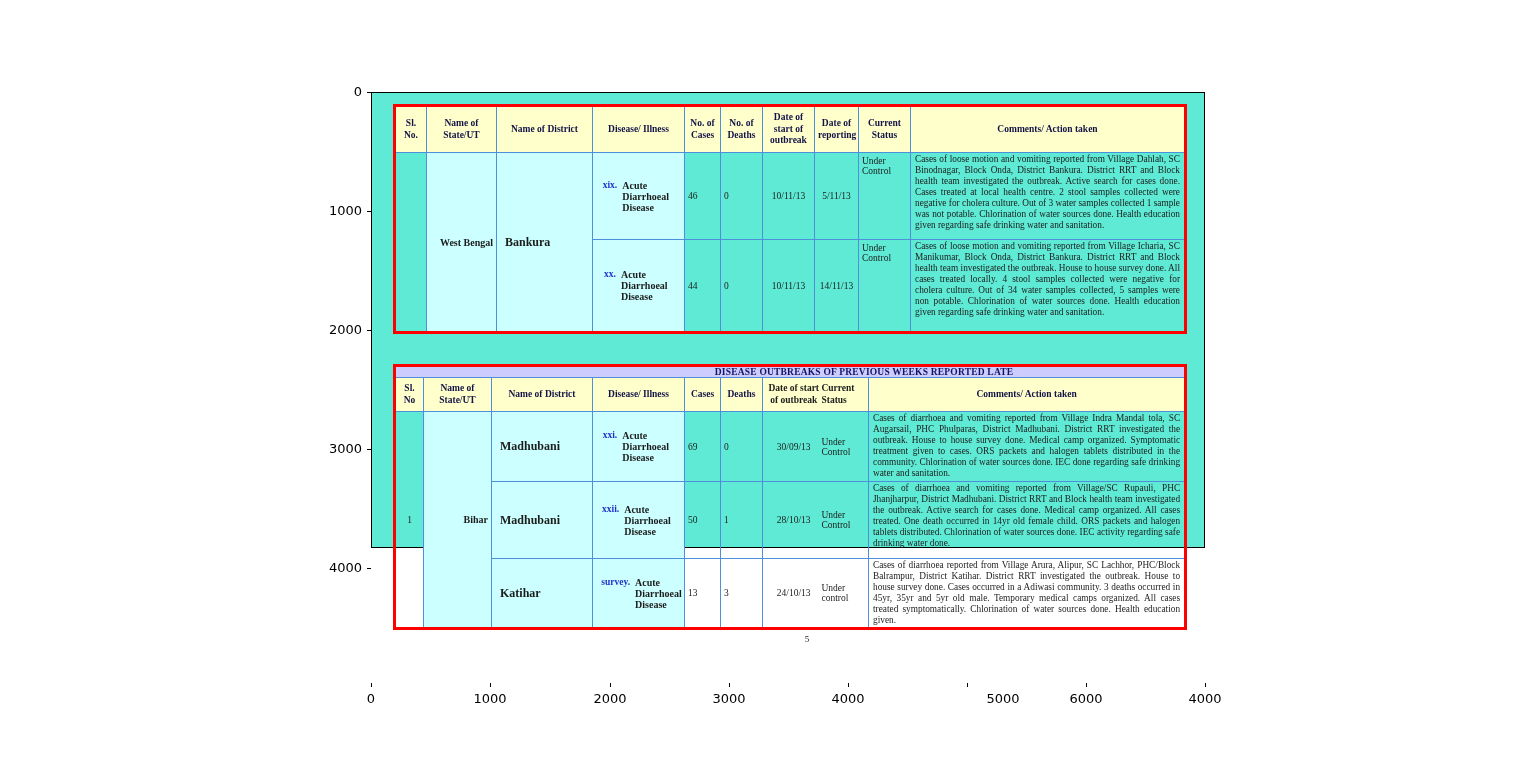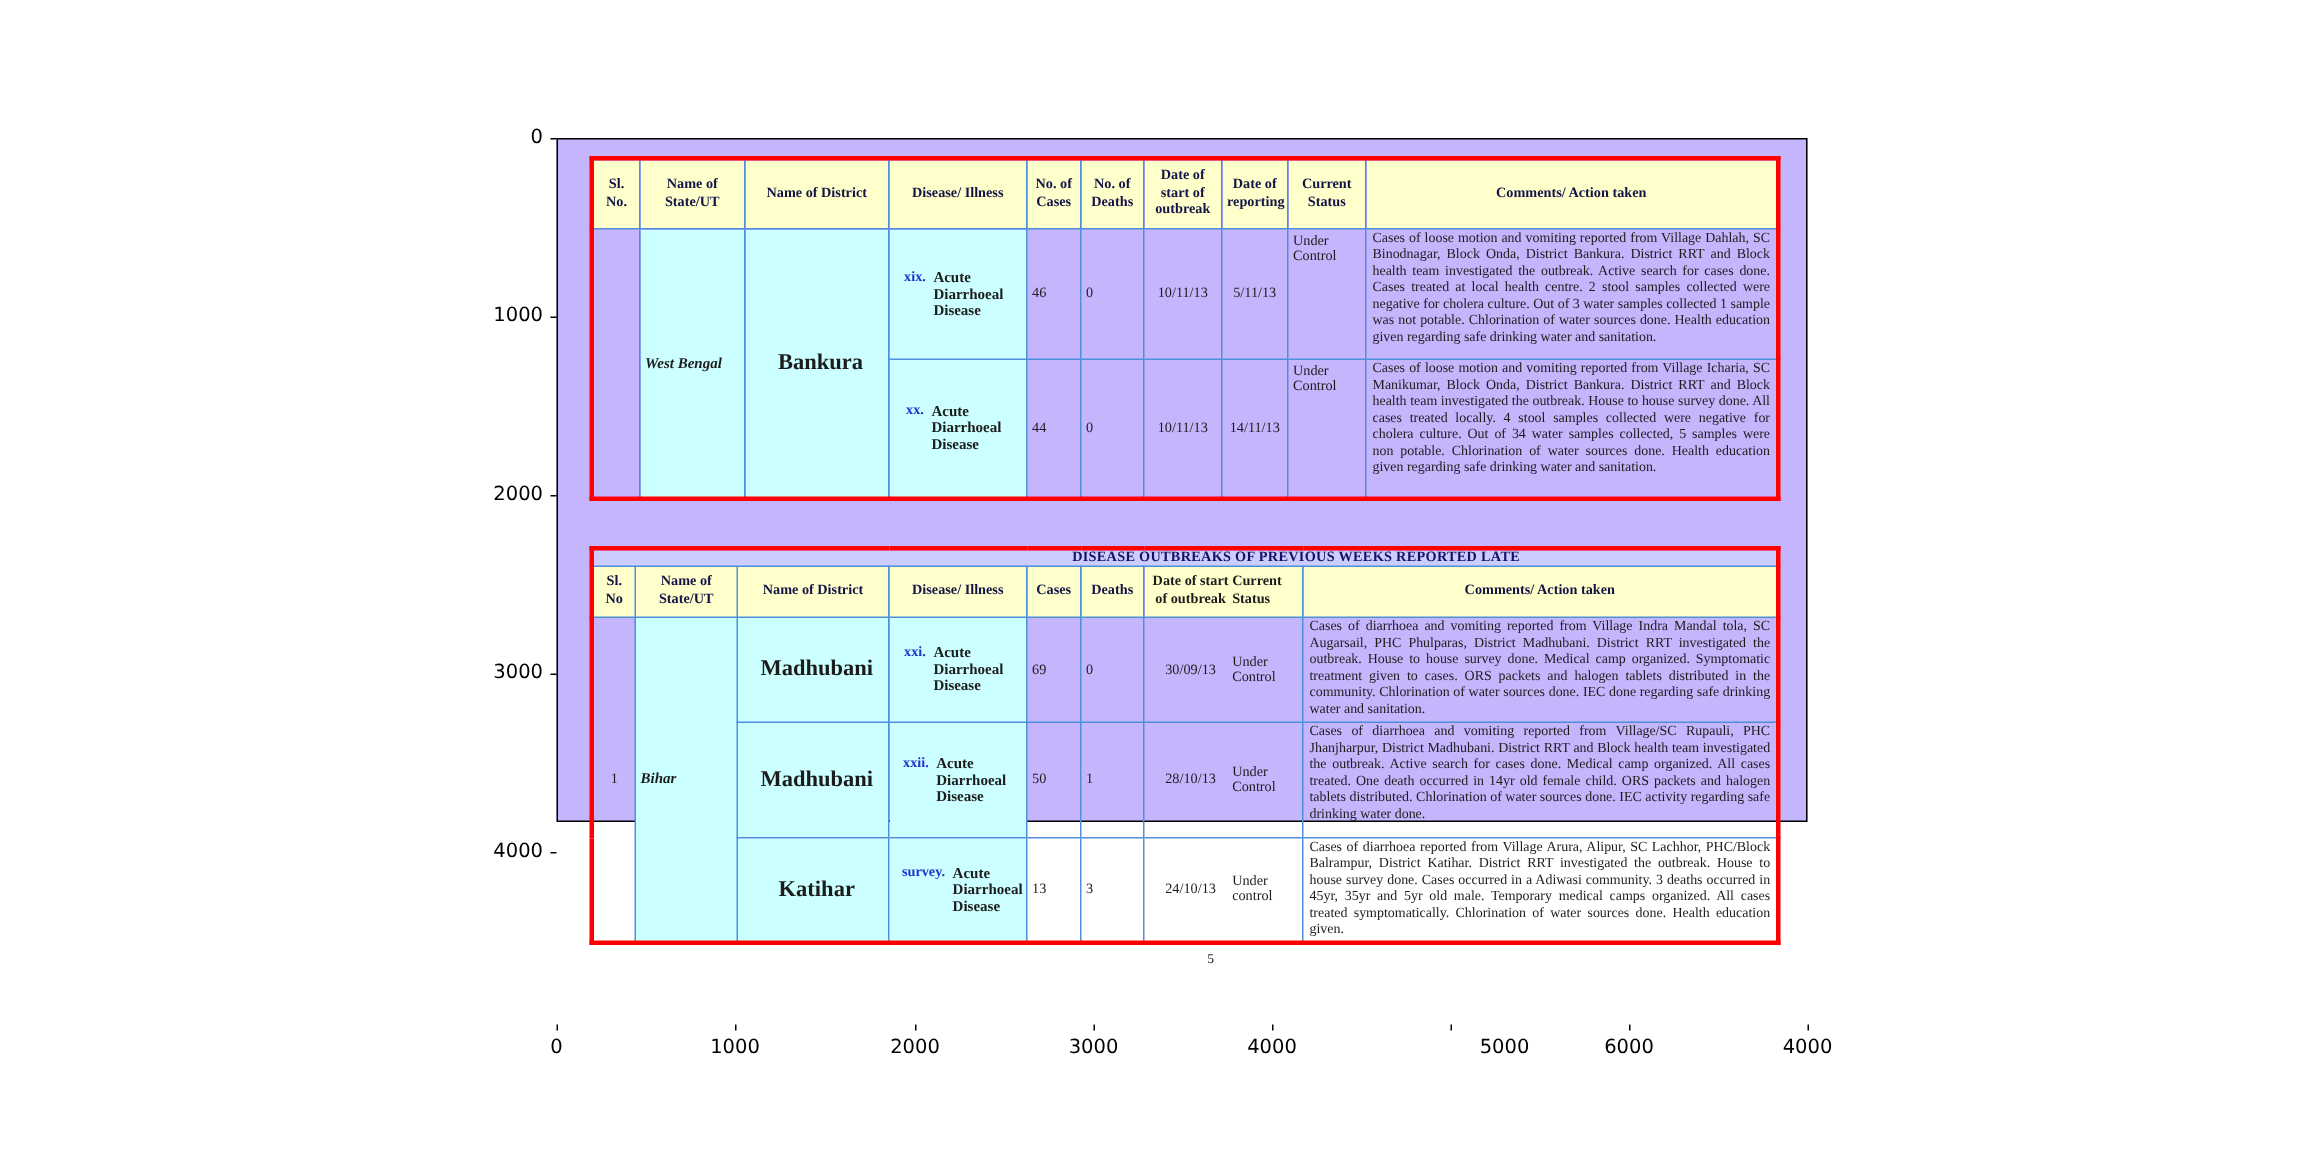--- a/index.html
+++ b/index.html
@@ -3,40 +3,40 @@
 <meta charset="utf-8">
 <style>
   html,body{margin:0;padding:0;}
   body{
     width:1536px;height:767px;background:#ffffff;position:relative;overflow:hidden;
     font-family:"DejaVu Sans",sans-serif;
   }
   
   .axes{
     position:absolute;left:371px;top:92px;width:834px;height:456px;
-    border:1px solid #000;box-sizing:border-box;background:#c4b5fd;
+    border:1px solid #000;box-sizing:border-box;background:#5eead4;
   }
   .xtick{position:absolute;width:1px;height:4px;background:#000;top:683px;}
   .ytick{position:absolute;height:1px;width:4px;background:#000;left:367px;}
   .xlabel{position:absolute;top:691px;width:64px;text-align:center;font-size:13px;color:#000;}
   .ylabel{position:absolute;width:56px;text-align:right;font-size:13px;color:#000;left:306px;}
   
   .page{position:absolute;left:0;top:0;width:100%;height:100%;}
   table{border-collapse:collapse;table-layout:fixed;font-family:"Liberation Serif",serif;}
   .rpt{border:3px solid #ff0000;}
   .rpt td,.rpt th{border:1px solid #4d8fdb;padding:1px 3px;overflow:hidden;box-sizing:border-box;}
   .rpt th{
     background:#ffffcc;font-size:9.5px;line-height:1.2;color:#131347;
     font-weight:bold;text-align:center;vertical-align:middle;
   }
   .t1{position:absolute;left:21px;top:11px;width:791px;}
   .t2{position:absolute;left:21px;top:271px;width:791px;}
   .cyan{background:#ccffff;}
-  .statecell{font-weight:bold;font-size:10px;color:#1c1c1c;text-align:left;vertical-align:middle;font-style:italic;}
-  .distcell{font-weight:bold;font-size:15px;color:#1c1c1c;text-align:center;padding-left:8px !important;vertical-align:middle;}
+  .statecell{font-weight:bold;font-size:10px;color:#1c1c1c;text-align:right;vertical-align:middle;}
+  .distcell{font-weight:bold;font-size:12px;color:#1c1c1c;text-align:left;padding-left:8px !important;vertical-align:middle;}
   .diseasecell{vertical-align:middle;margin-top:12px;}
   .disease-flex{display:flex;gap:5px;justify-content:center;align-items:flex-start;padding-left:6px;}
   .marker{color:#2233cc;font-weight:bold;font-size:9.5px;flex:none;}
   .disease-name{font-weight:bold;font-size:10px;color:#1c1c1c;width:58px;}
   .num{text-align:left;vertical-align:middle;font-size:9.5px;color:#1c1c1c;}
   .datecell{text-align:center;vertical-align:middle;font-size:9.5px;color:#1c1c1c;}
   .statuscell{vertical-align:top;font-size:9.5px;color:#1c1c1c;padding-top:3px !important;}
   .comments{
     font-size:9.3px;line-height:11px;text-align:justify;vertical-align:top;
     color:#1c1c1c;padding:1px 4px !important;

